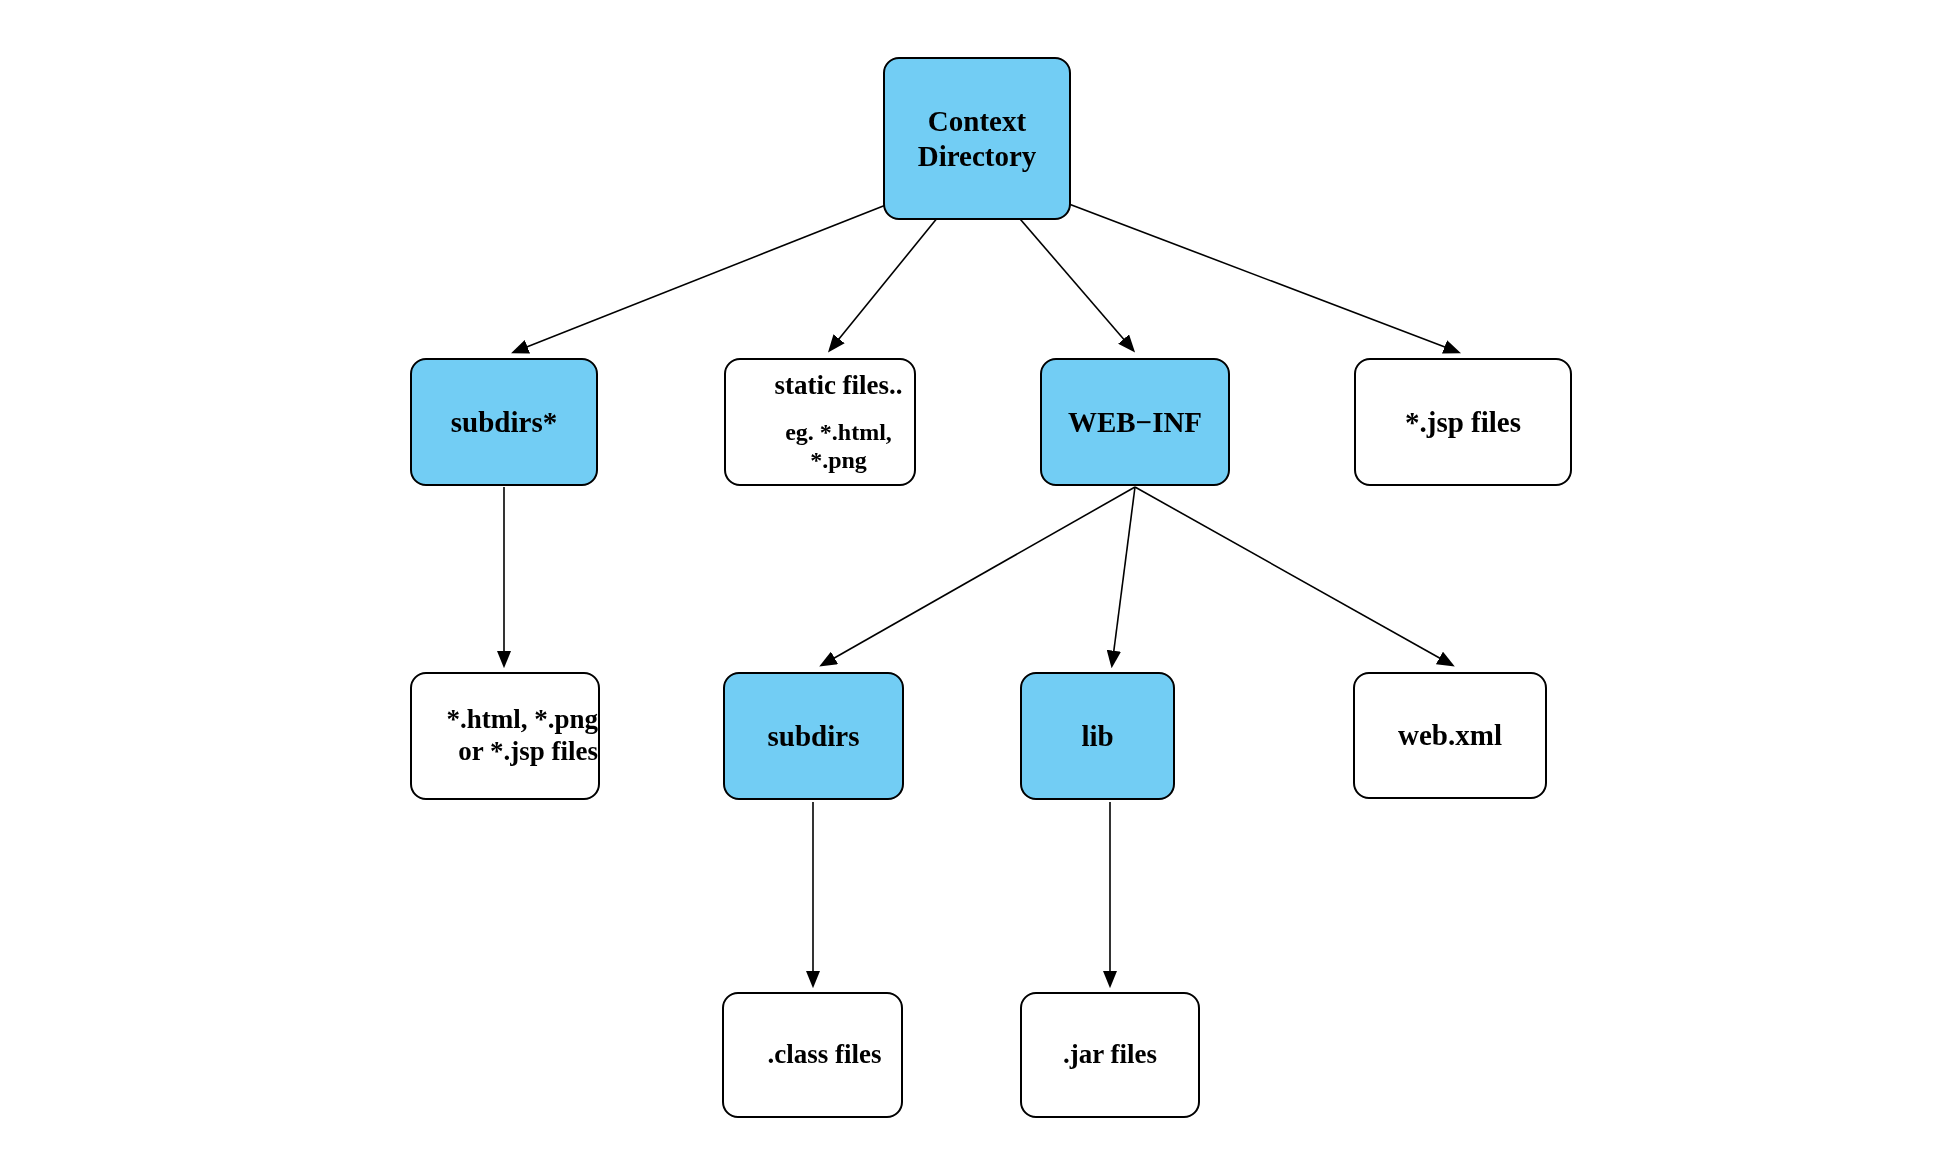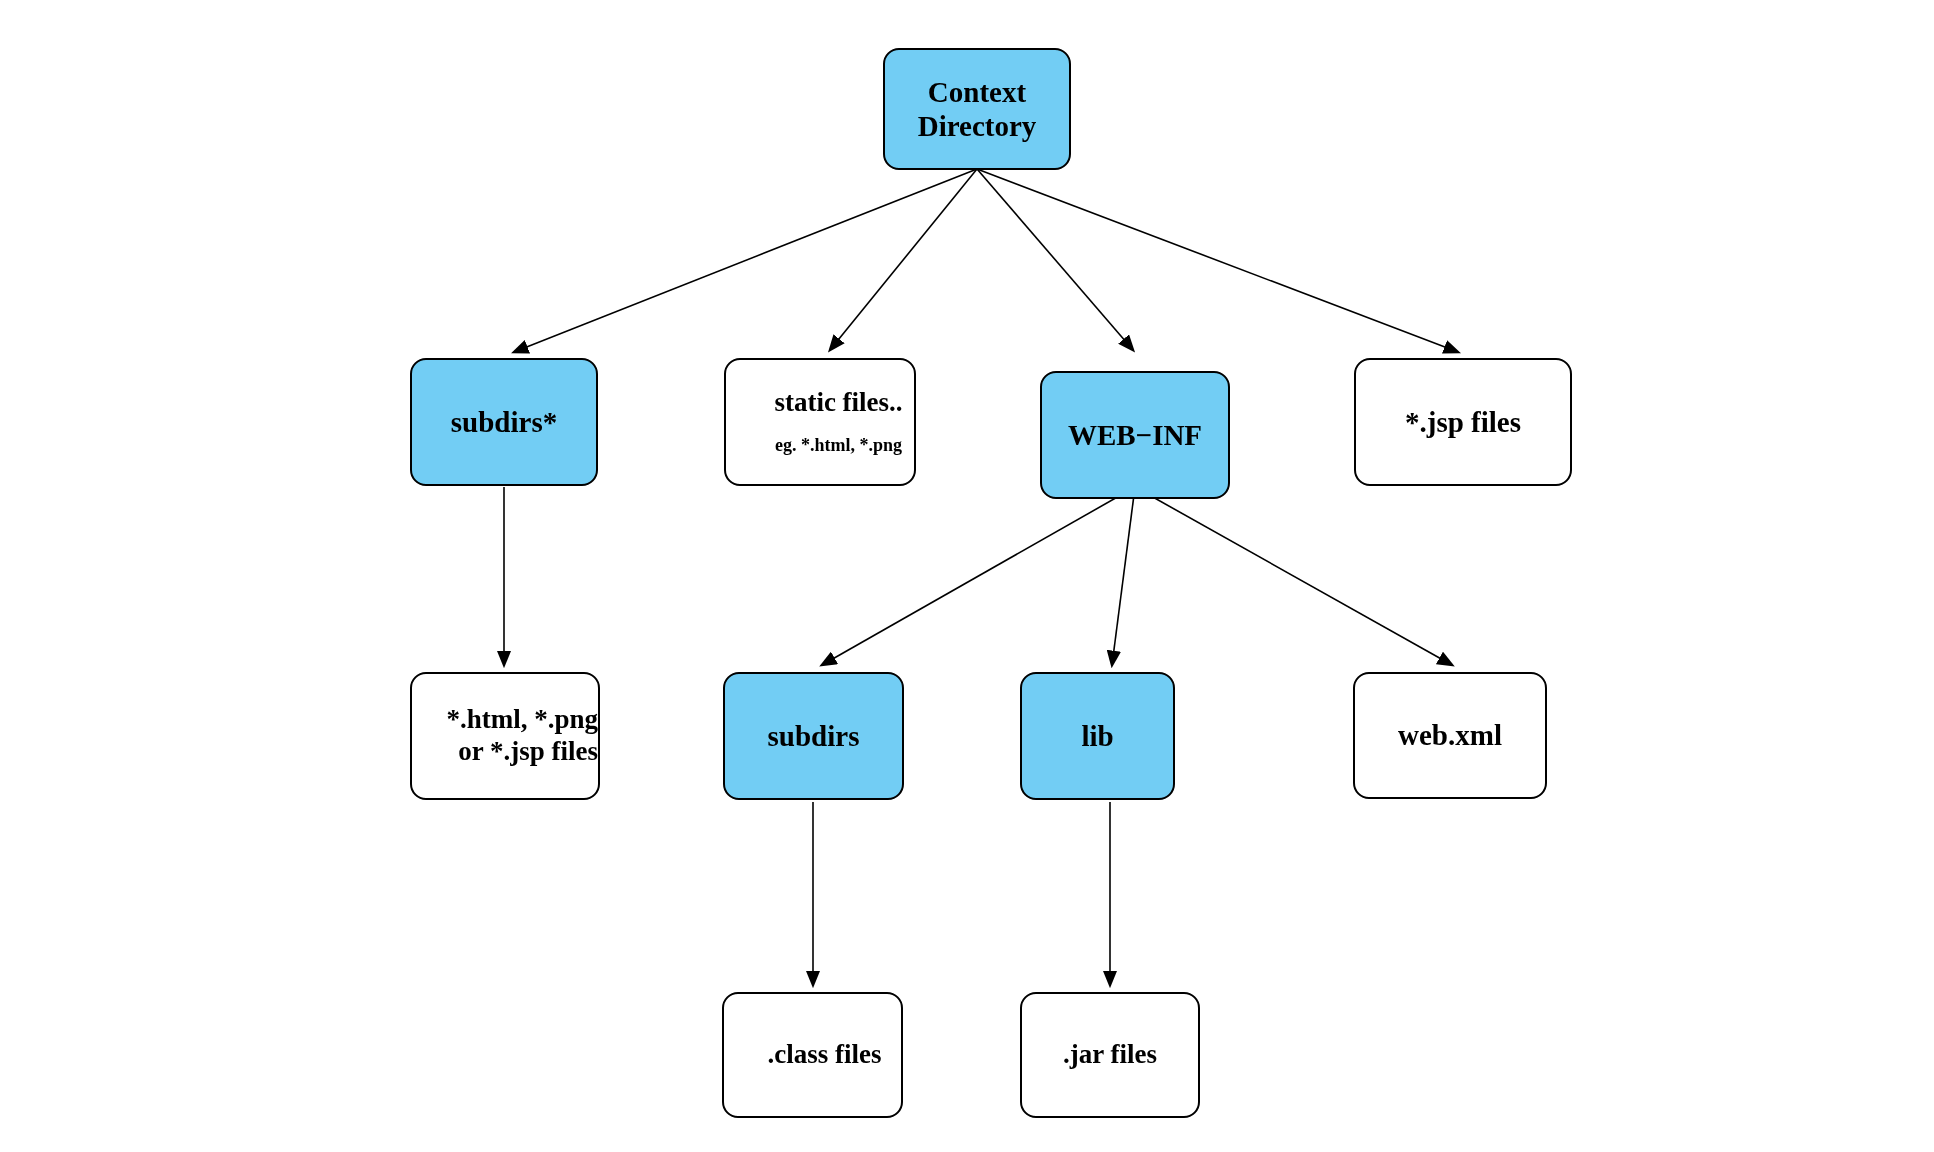--- a/index.html
+++ b/index.html
@@ -40,21 +40,21 @@
     justify-content: center;
     text-align: center;
     font-weight: bold;
     line-height: 1.18;
   }
   .node.hl {
     background: var(--hl, #72cdf4);
   }
   .l-main  { font-size: 29px; }
   .l-mid   { font-size: 27px; }
-  .l-small { font-size: 18px; margin-top: 16px; }
+  .l-small { font-size: 24px; margin-top: 16px; }
 </style>
 </head>
 <body>
 
 <div id="canvas">
 
   <svg id="edges" viewBox="0 0 1934 1152">
     <defs>
       <marker id="arrow" markerWidth="11" markerHeight="9" refX="9" refY="4.5" orient="auto">
         <path d="M0,0 L11,4.5 L0,9 z" fill="#000000"></path>
@@ -65,35 +65,35 @@
     <line class="edge" x1="977" y1="169" x2="1133" y2="350" marker-end="url(#arrow)"></line>
     <line class="edge" x1="977" y1="169" x2="1458" y2="352" marker-end="url(#arrow)"></line>
     <line class="edge" x1="504" y1="487" x2="504" y2="665" marker-end="url(#arrow)"></line>
     <line class="edge" x1="1135" y1="487" x2="822" y2="665" marker-end="url(#arrow)"></line>
     <line class="edge" x1="1135" y1="487" x2="1112" y2="665" marker-end="url(#arrow)"></line>
     <line class="edge" x1="1135" y1="487" x2="1452" y2="665" marker-end="url(#arrow)"></line>
     <line class="edge" x1="813" y1="802" x2="813" y2="985" marker-end="url(#arrow)"></line>
     <line class="edge" x1="1110" y1="802" x2="1110" y2="985" marker-end="url(#arrow)"></line>
   </svg>
 
-  <div class="node hl" style="left:883px; top:48px; width:188px; height:122px;">
+  <div class="node hl" style="left:883px; top:57px; width:188px; height:163px;">
     <span class="l-main">Context</span>
     <span class="l-main">Directory</span>
   </div>
 
   <div class="node hl" style="left:410px; top:358px; width:188px; height:128px;">
     <span class="l-main">subdirs*</span>
   </div>
 
   <div class="node" style="left:724px; top:358px; width:192px; height:128px;padding-left:37px;">
     <span class="l-mid">static files..</span>
     <span class="l-small">eg. *.html, *.png</span>
   </div>
 
-  <div class="node hl" style="left:1040px; top:358px; width:190px; height:128px;margin-top:13px;">
+  <div class="node hl" style="left:1040px; top:358px; width:190px; height:128px;">
     <span class="l-main">WEB−INF</span>
   </div>
 
   <div class="node" style="left:1354px; top:358px; width:218px; height:128px;">
     <span class="l-main">*.jsp files</span>
   </div>
 
   <div class="node" style="left:410px; top:672px; width:190px; height:128px;align-items:flex-end;">
     <span class="l-mid">*.html, *.png</span>
     <span class="l-mid">or *.jsp files</span>

